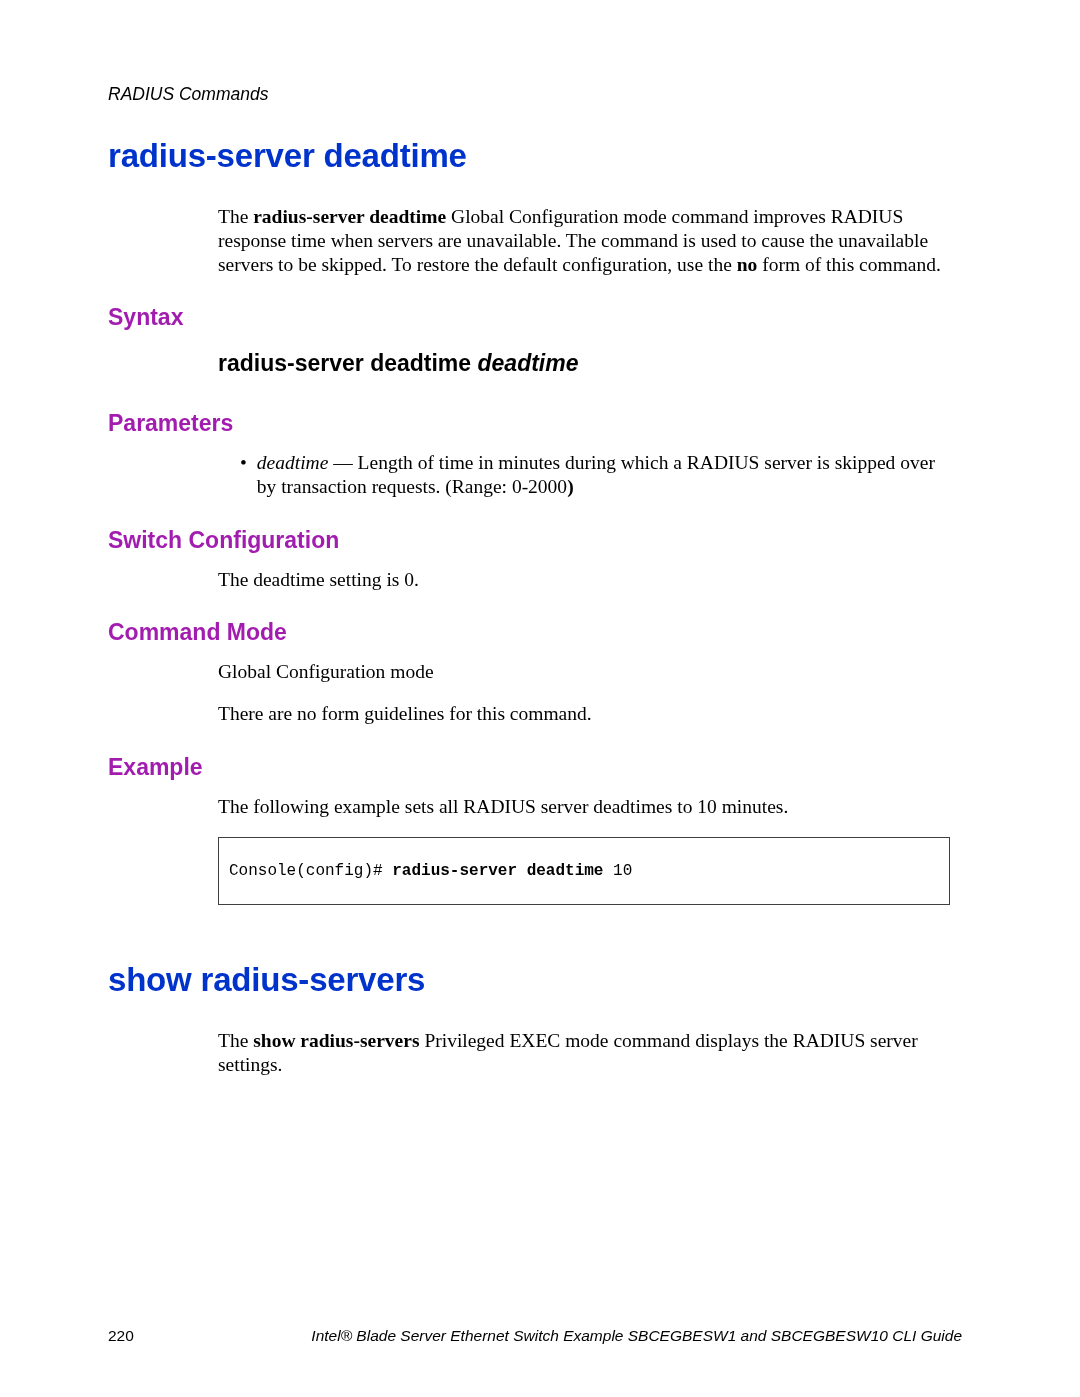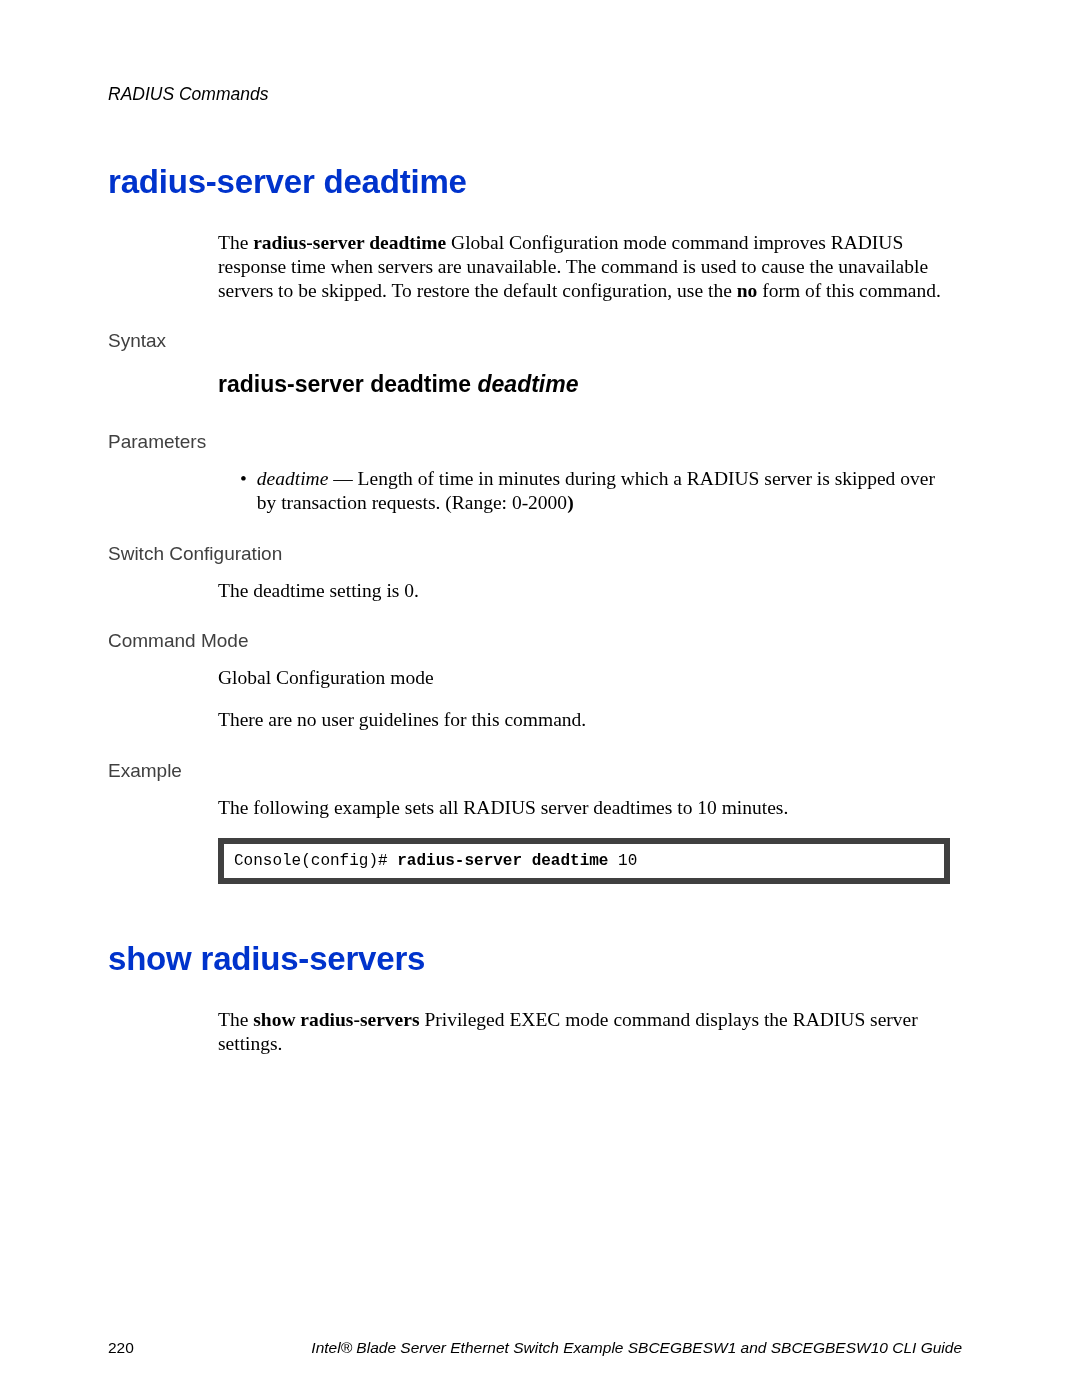--- a/index.html
+++ b/index.html
@@ -13,44 +13,44 @@
     width: 1080px;
     height: 1397px;
     position: relative;
     box-sizing: border-box;
     padding: 84px 118px 0 108px;
   }
   .header {
     font-style: italic;
     font-size: 17.5px;
     font-family: Arial, Helvetica, sans-serif;
-    margin-bottom: 58px;
+    margin-bottom: 32px;
   }
   .h1 {
     color: #0033cc;
     font-family: Arial, Helvetica, sans-serif;
     font-weight: bold;
     font-size: 33px;
     margin: 0 0 30px 0;
     letter-spacing: -0.2px;
   }
   .body-indent {
     margin-left: 110px;
     margin-right: 12px;
   }
   .para {
     font-size: 19.5px;
     line-height: 1.22;
     margin: 0 0 18px 0;
   }
   .h2 {
-    color: #404040;
+    color: #a21caf;
     font-family: Arial, Helvetica, sans-serif;
-    font-weight: normal;
-    font-size: 19px;
+    font-weight: bold;
+    font-size: 23px;
     margin: 28px 0 14px 0;
   }
   .syntax-block {
     font-family: Liberation Sans, sans-serif;
     font-size: 23px;
     line-height: 1.6;
   }
   .syntax-block .bold { font-weight: bold; }
   .syntax-block .italic { font-style: italic; font-weight: bold; }
   .bullet {
@@ -60,34 +60,34 @@
     line-height: 1.22;
   }
   .bullet .dot {
     flex: 0 0 auto;
     margin-right: 10px;
   }
   .bullet .txt { flex: 1 1 auto; }
   .bullet .italic { font-style: italic; }
   .bullet .bold { font-weight: bold; }
   .code-box {
-    border: 6px solid #404040;
-    padding: 8px 10px;
+    border: 1px solid #404040;
+    padding: 24px 10px;
     font-family: "Courier New", Courier, monospace;
     font-size: 16px;
     margin-top: 4px;
     white-space: nowrap;
     overflow: hidden;
   }
   .code-box .bold { font-weight: bold; }
   .footer {
     position: absolute;
     left: 108px;
     right: 118px;
-    bottom: 40px;
+    bottom: 52px;
     font-family: Arial, Helvetica, sans-serif;
     font-style: italic;
     font-size: 15.5px;
     display: flex;
     justify-content: space-between;
     align-items: baseline;
   }
   .footer .page-num {
     font-style: normal;
   }
@@ -129,21 +129,21 @@
   <div class="body-indent">
     <p class="para">The deadtime setting is 0.</p>
   </div>
 
   <div class="h2">Command Mode</div>
   <div class="body-indent">
     <p class="para">Global Configuration mode</p>
   </div>
 
   <div class="body-indent">
-    <p class="para">There are no user guidelines for this command.</p>
+    <p class="para">There are no form guidelines for this command.</p>
   </div>
 
   <div class="h2">Example</div>
   <div class="body-indent">
     <p class="para">The following example sets all RADIUS server deadtimes to 10 minutes.</p>
     <div class="code-box">
       <span>Console(config)# </span><span class="bold">radius-server deadtime</span><span> 10</span>
     </div>
   </div>
 

